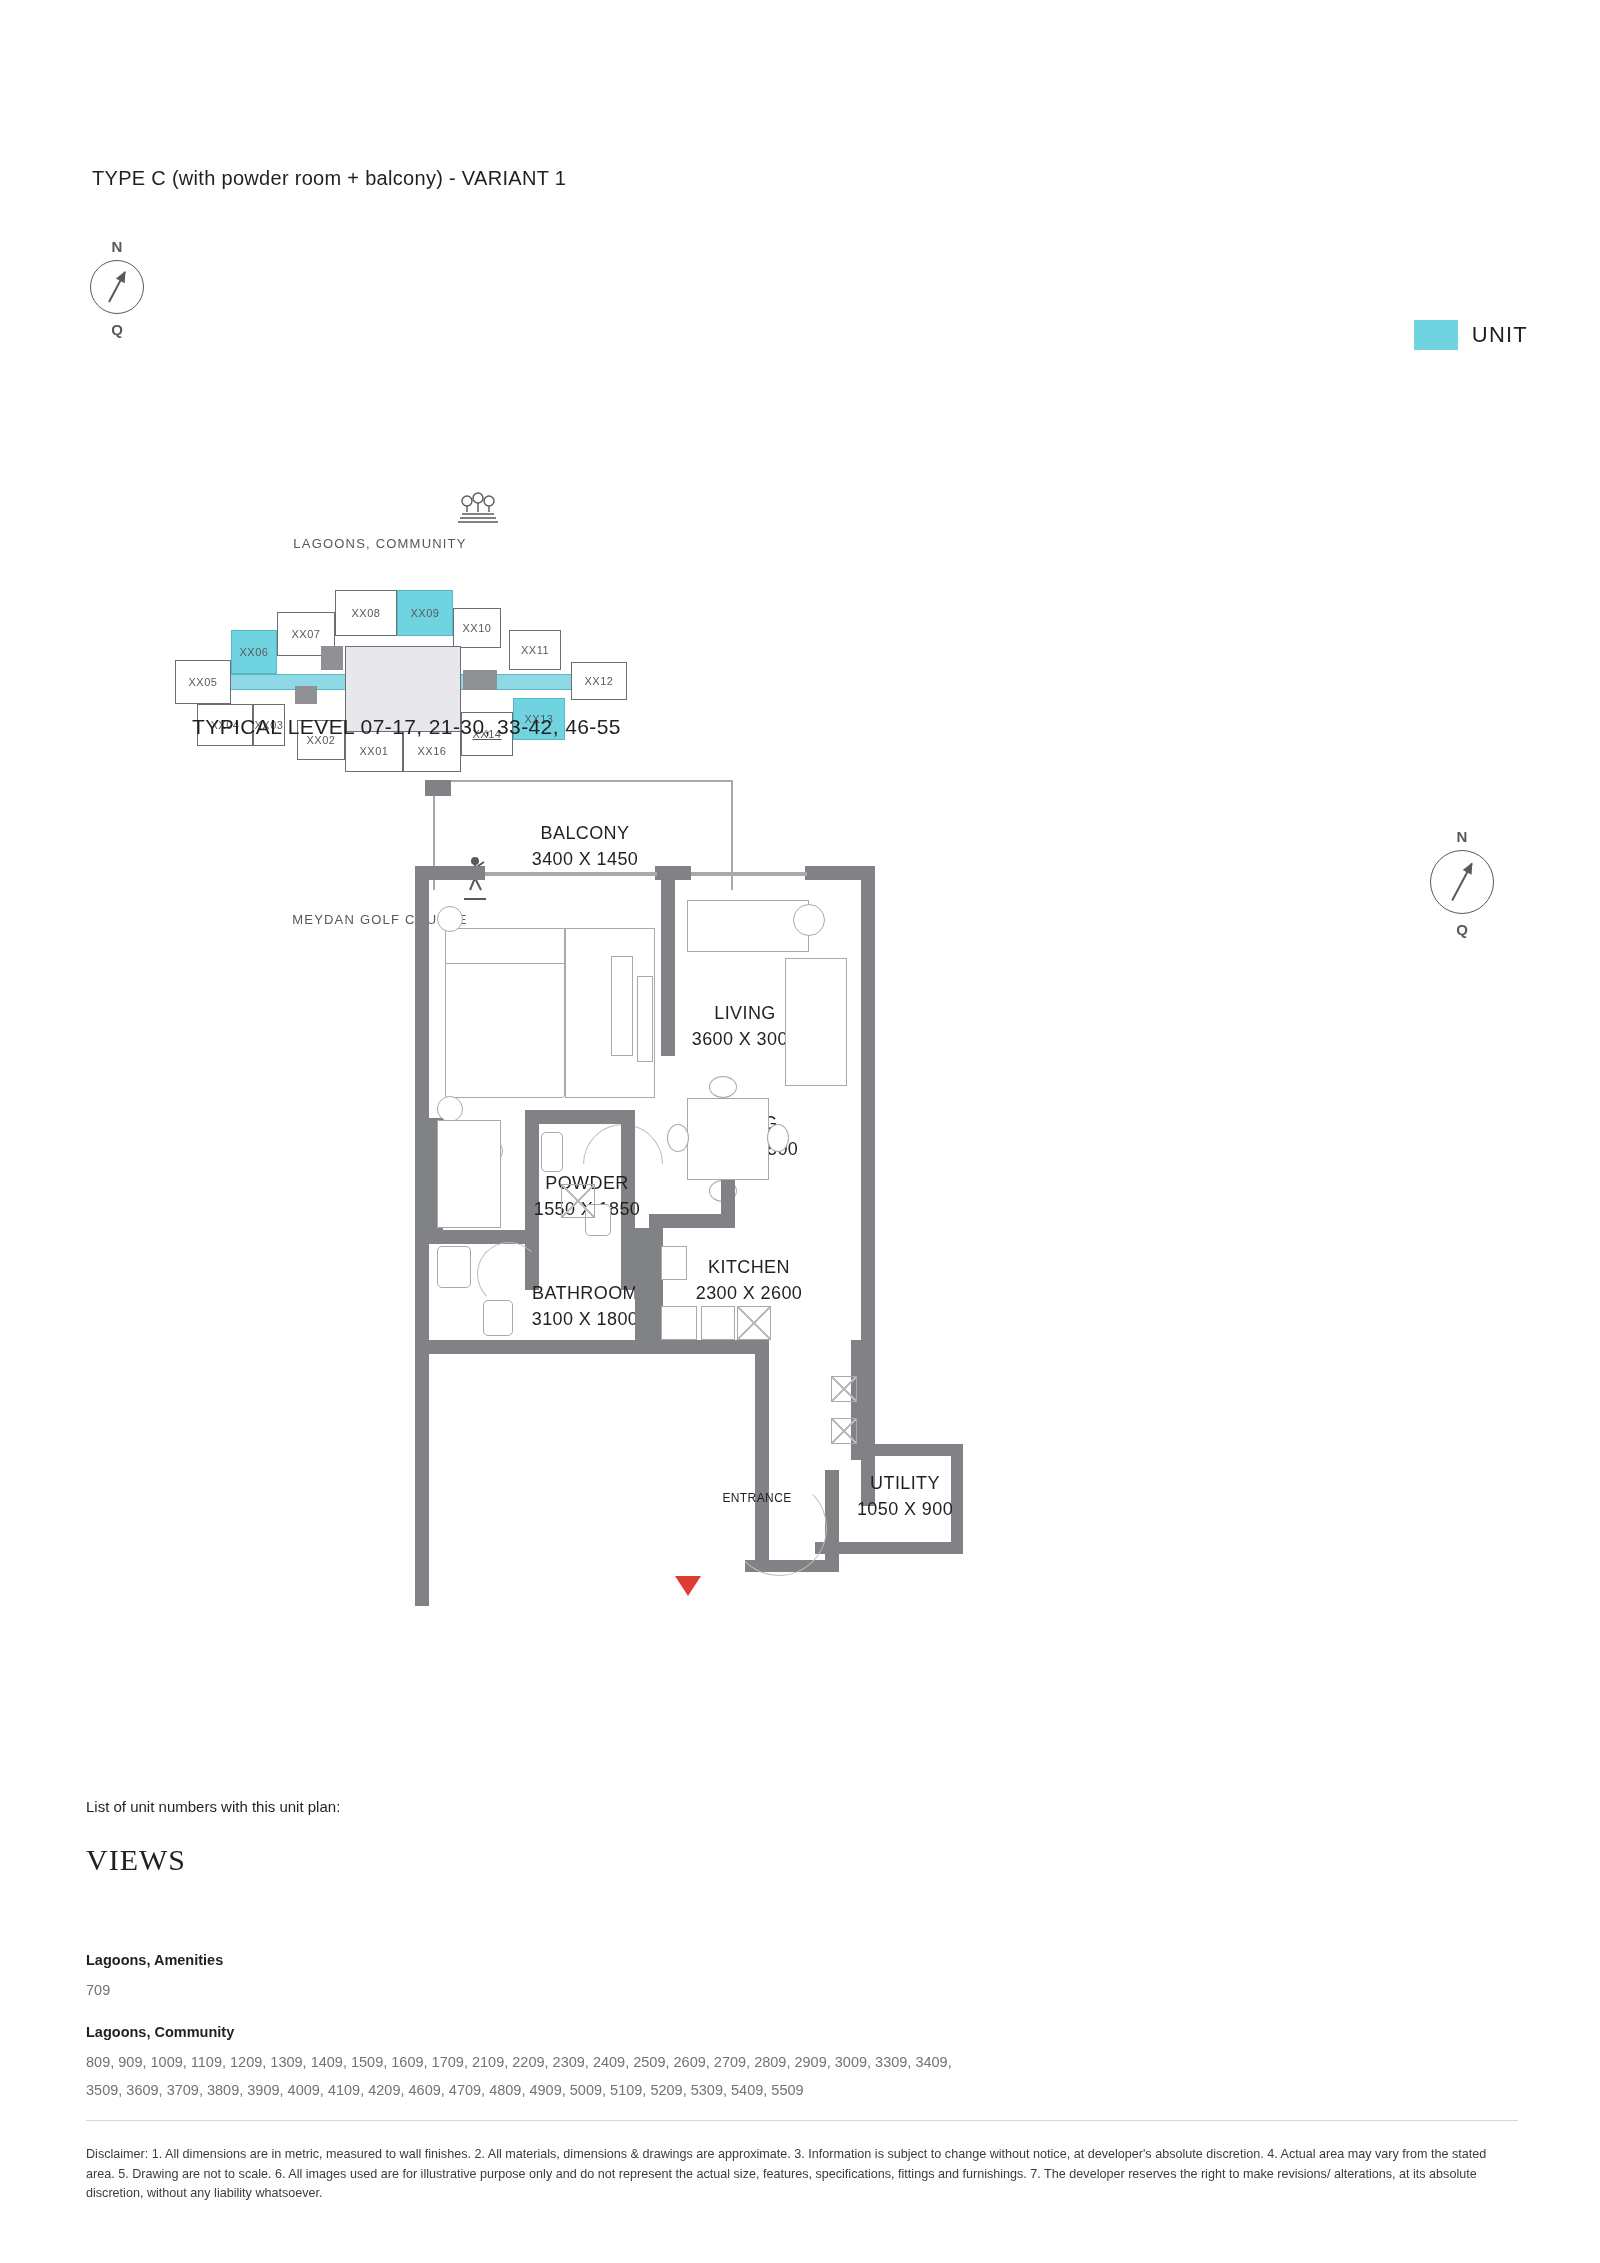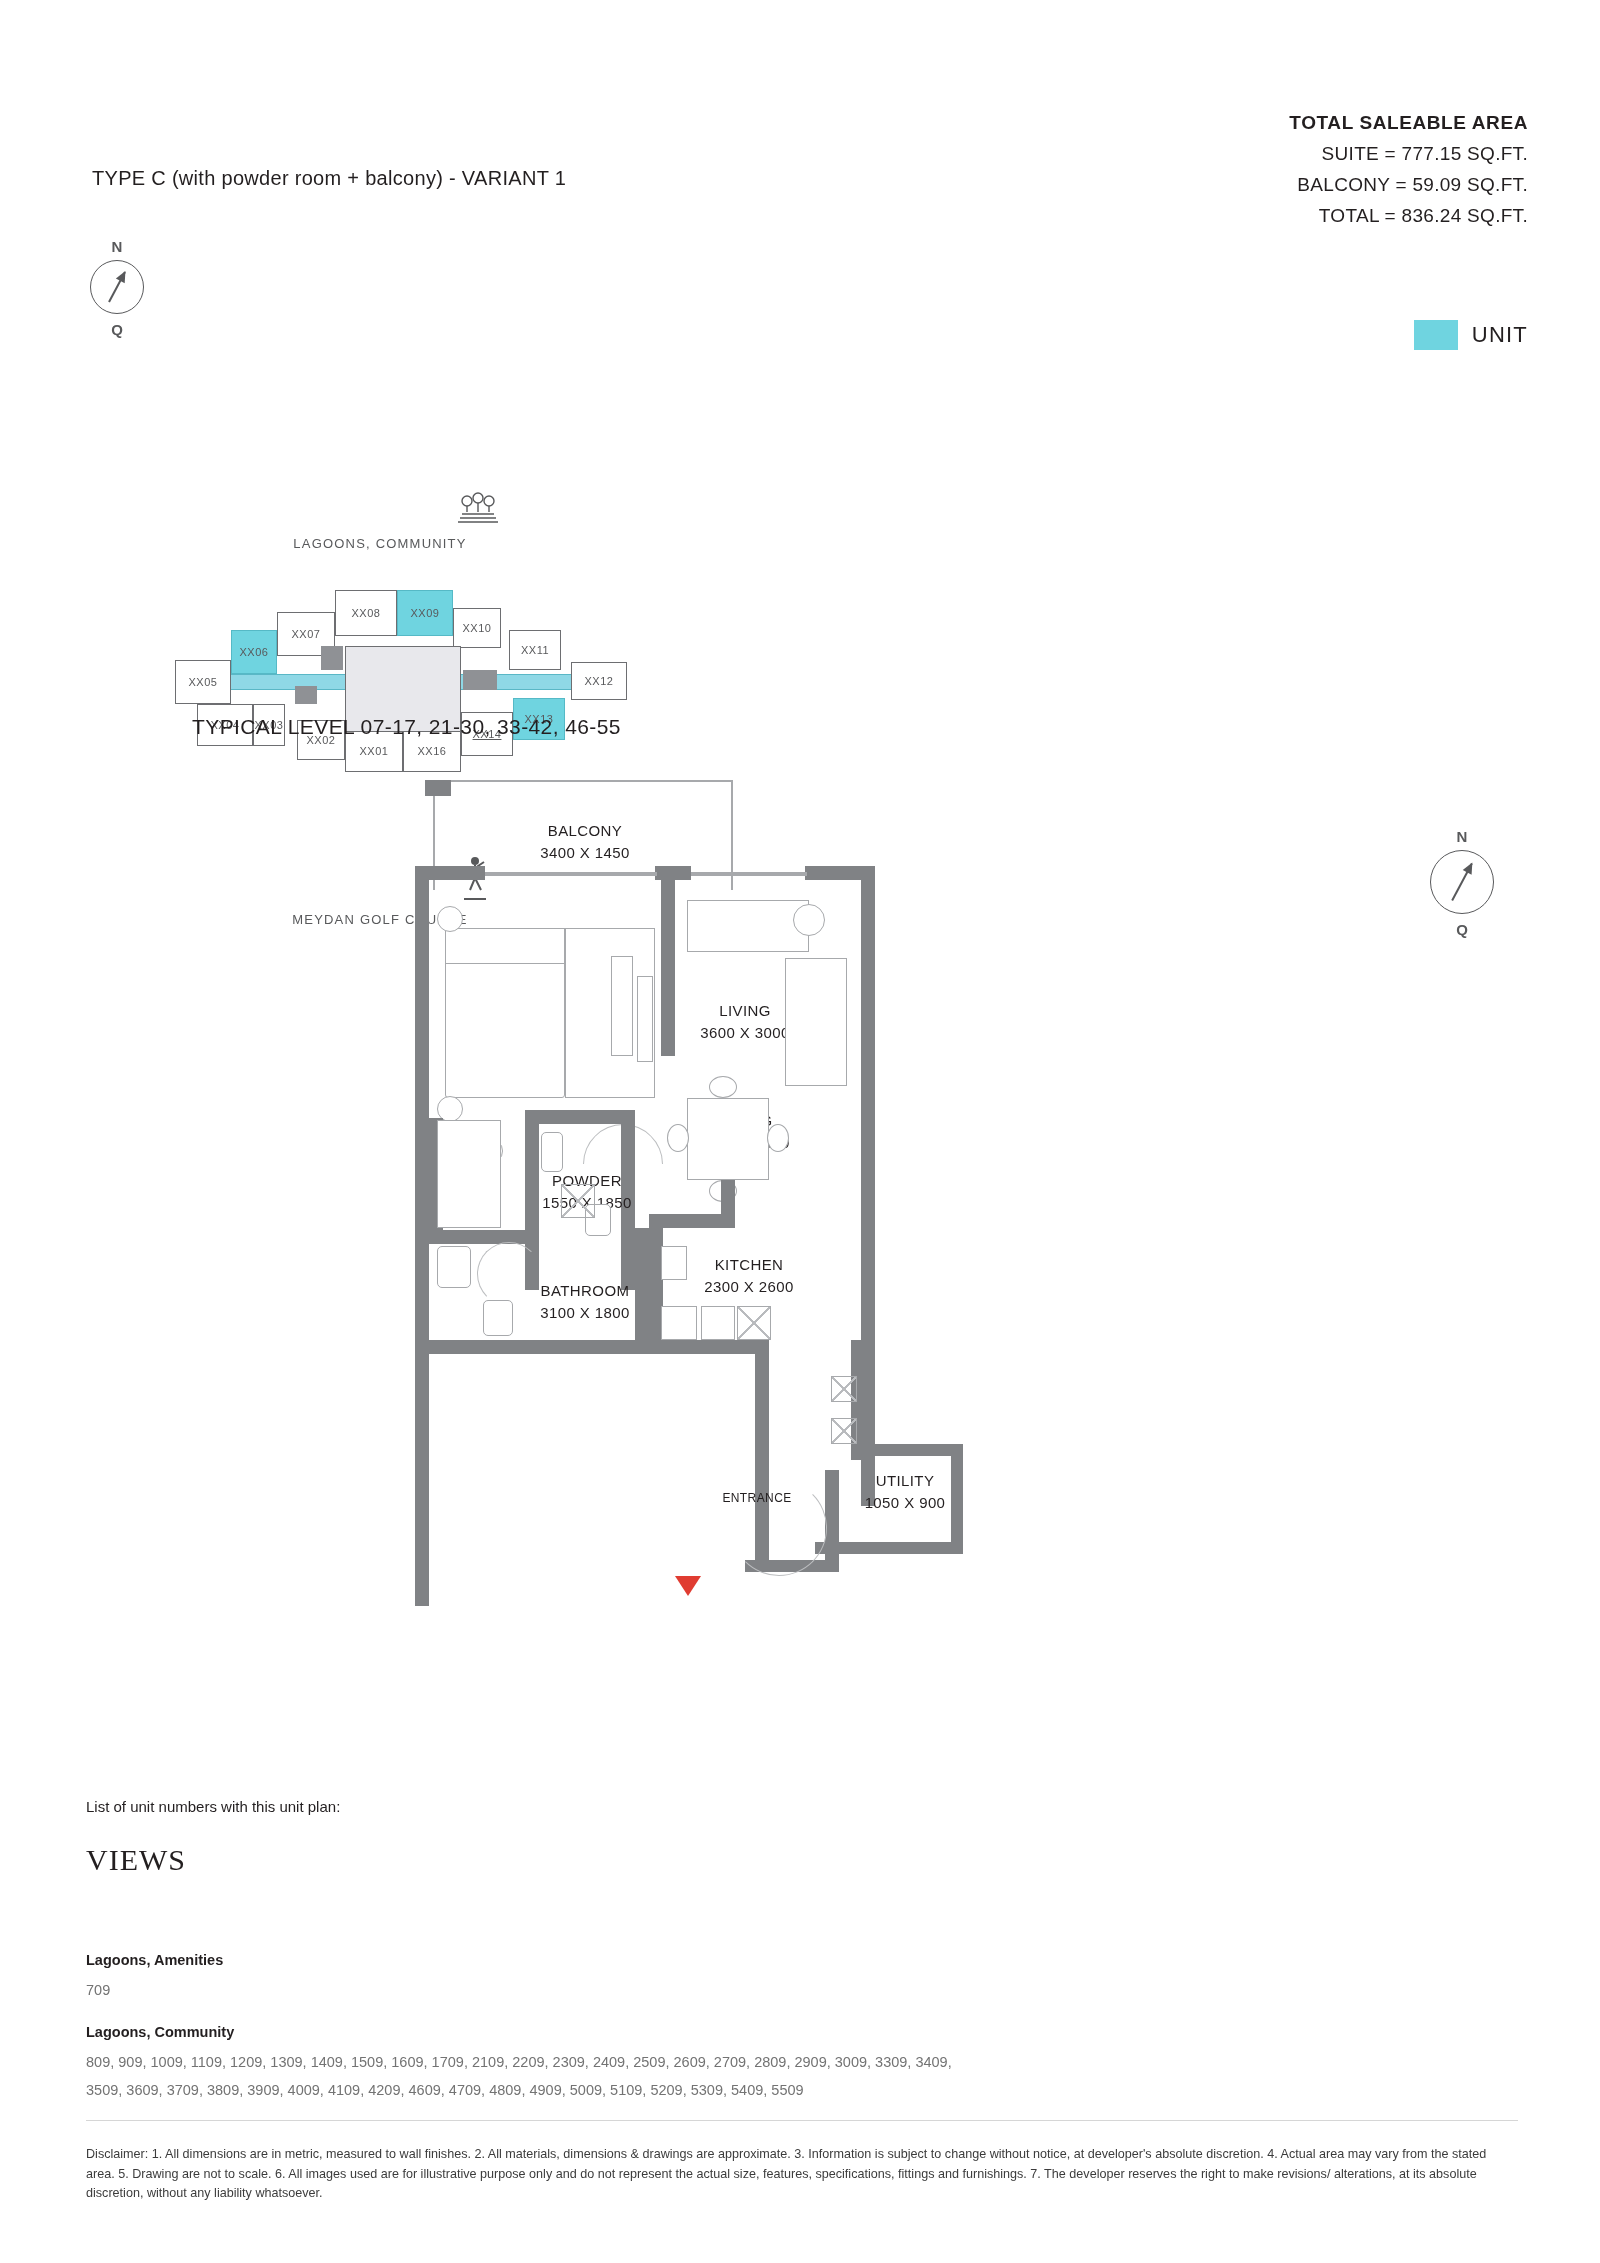--- a/index.html
+++ b/index.html
@@ -40,21 +40,21 @@
   .legend .swatch{width:44px;height:30px;background:#6fd4e0;}
   .legend .ltxt{font-size:22px;letter-spacing:1.2px;}
 
   
   .compass2{position:absolute;left:1430px;top:850px;}
 
   
   .plan{position:absolute;left:415px;top:780px;width:790px;height:1160px;}
   .wall{position:absolute;background:#808285;}
   .thin{position:absolute;background:#a7a9ac;}
-  .rlabel{position:absolute;text-align:center;font-size:15px;color:#231f20;line-height:1.45;letter-spacing:.4px;}
+  .rlabel{position:absolute;text-align:center;font-size:18px;color:#231f20;line-height:1.45;letter-spacing:.4px;}
   .rlabel b{font-weight:normal;display:block;}
   .furn{position:absolute;border:1.2px solid #a7a9ac;box-sizing:border-box;background:#ffffff;}
   .furn.round{border-radius:50%;}
   .furn.soft{border-radius:5px;}
   .hatch{position:absolute;box-sizing:border-box;border:1.2px solid #a7a9ac;background:
      linear-gradient(45deg,transparent 47%,#b9bbbe 47%,#b9bbbe 53%,transparent 53%),
      linear-gradient(-45deg,transparent 47%,#b9bbbe 47%,#b9bbbe 53%,transparent 53%);}
   .door{position:absolute;border:1.2px solid #bcbec0;border-radius:50%;box-sizing:border-box;}
   .tri{position:absolute;width:0;height:0;border-left:13px solid transparent;border-right:13px solid transparent;border-top:20px solid #e03c31;}
 
@@ -66,26 +66,20 @@
   .disclaimer{position:absolute;left:86px;top:2145px;width:1430px;font-size:12.6px;line-height:1.55;color:#3c3c3c;}
   .hr{position:absolute;left:86px;top:2120px;width:1432px;height:1px;background:#d6d6d6;}
 </style>
 </head>
 <body>
 
 <div class="page">
 
   <div class="subtitle">TYPE C (with powder room + balcony) - VARIANT 1</div>
 
-  <div class="area-box">
-    <div class="area-title">TOTAL SALEABLE AREA</div>
-    <div class="area-line">SUITE = 777.15 SQ.FT.</div>
-    <div class="area-line">BALCONY = 59.09 SQ.FT.</div>
-    <div class="area-line">TOTAL = 836.24 SQ.FT.</div>
-  </div>
 
   <div class="legend">
     <div class="swatch"></div>
     <div class="ltxt">UNIT</div>
   </div>
 
   <div class="keyplan">
 
     <div class="compass" style="left:10px;top:20px;">
       <div class="circ">

